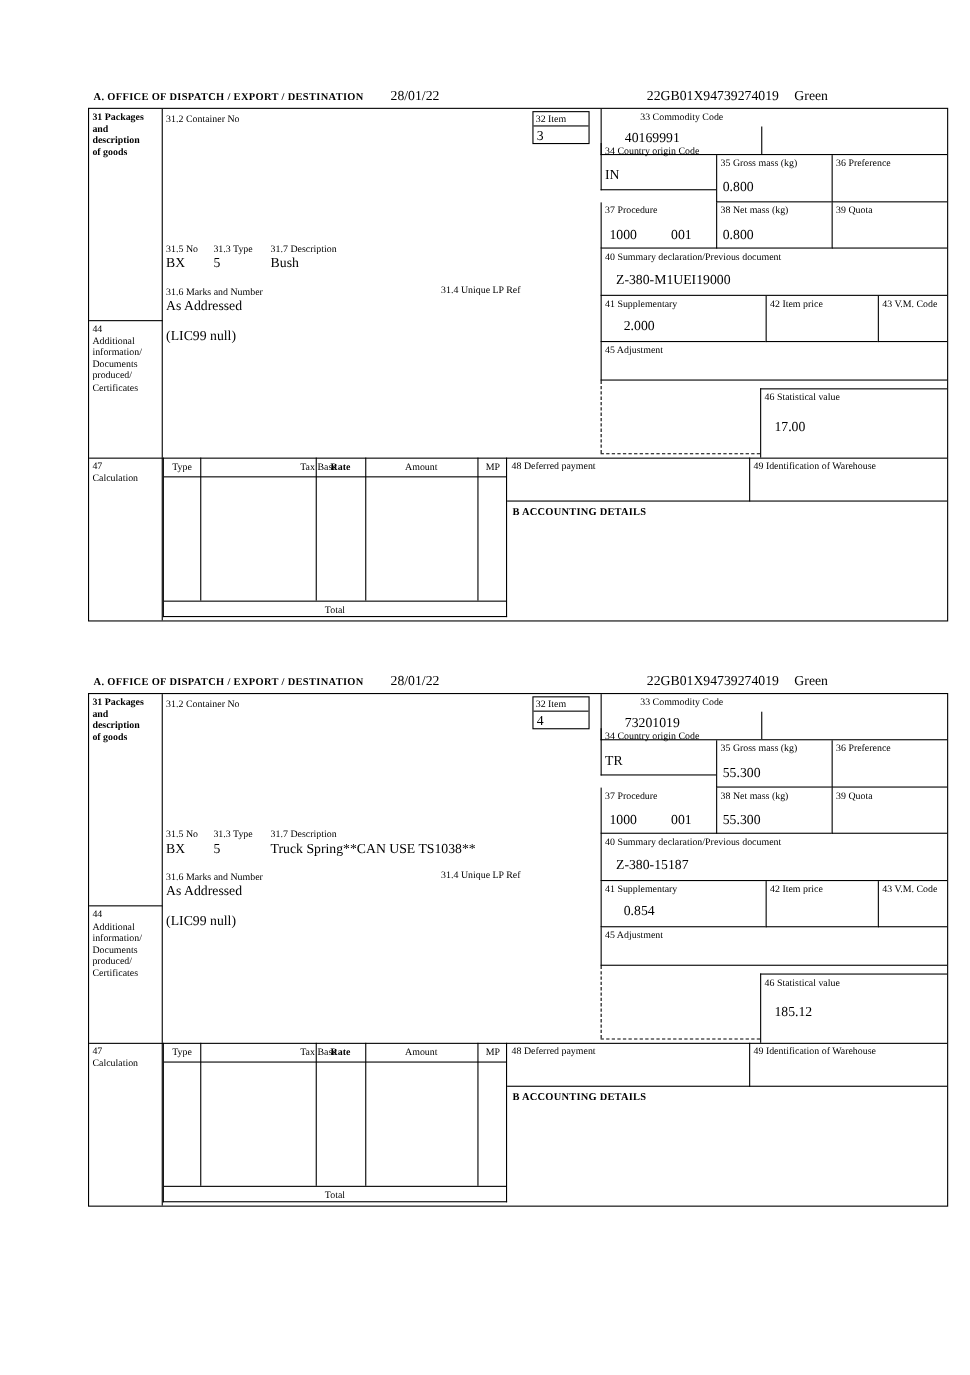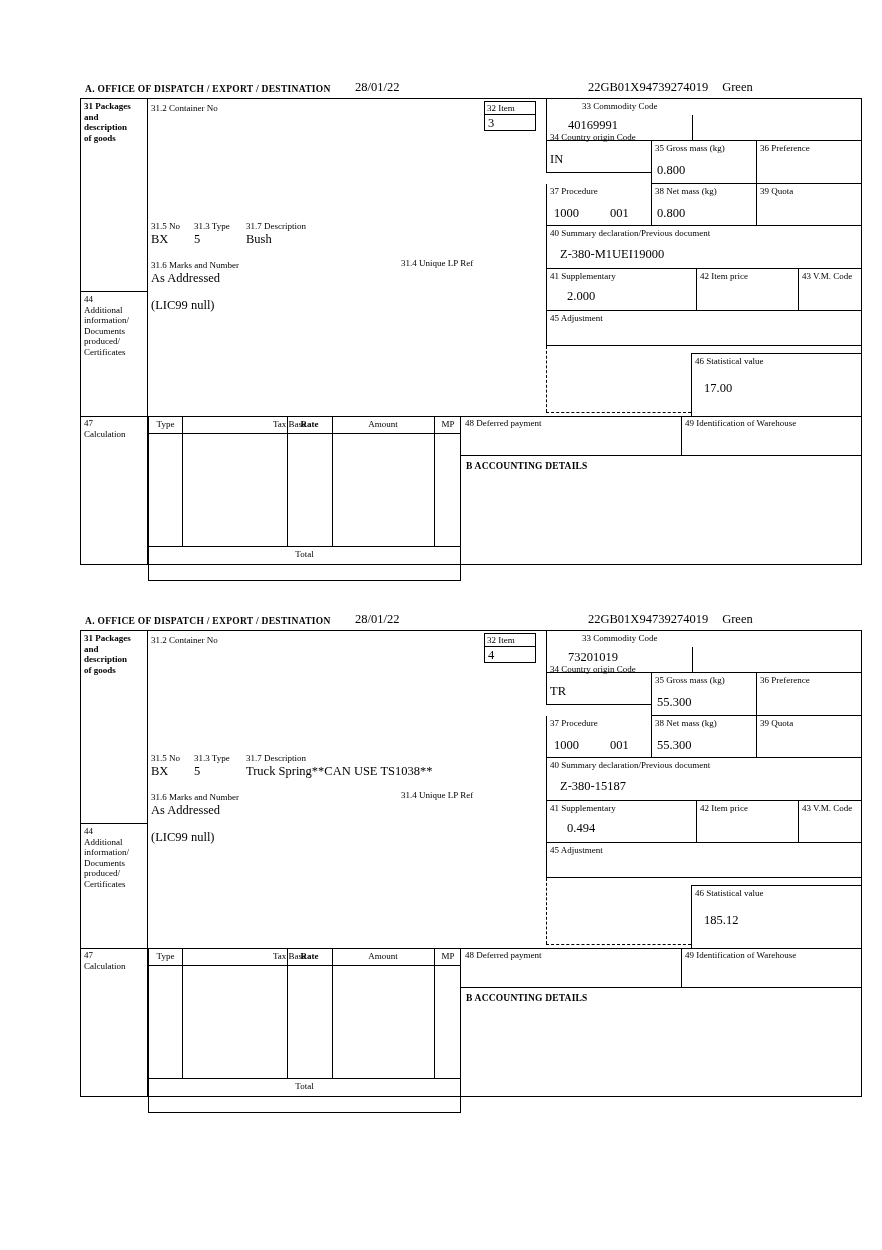--- a/index.html
+++ b/index.html
@@ -68,21 +68,21 @@
   .v34 { left:3px;  top:22px; }
   .v35 { left:5px;  top:22px; }
   .v37a{ left:7px;  top:22px; }
   .v37b{ left:63px; top:22px; }
   .v38 { left:5px;  top:22px; }
   .v40 { left:13px; top:21px; }
   .v41 { left:20px; top:20px; }
   .v46 { left:12px; top:27px; }
 
   .line47 { position:absolute; left:0; top:317px; width:100%; height:0; border-top:1px solid #000; }
-  .calc { position:absolute; left:67px; top:317px; width:313px; height:165px; border:1px solid #000; border-top:none; }
+  .calc { position:absolute; left:67px; top:317px; width:313px; height:145px; border:1px solid #000; border-top:none; }
   .ch { position:absolute; top:3px; text-align:center; }
   .col1 { left:0;    width:33px; }
   .col2 { left:48px; width:105px;margin-left:40px; }
   .col3 { left:138px;width:45px;font-weight:bold; }
   .col4 { left:183px;width:102px; }
   .col5 { left:285px;width:28px; }
   .calc .vline { position:absolute; top:0; height:130px; width:0; border-left:1px solid #000; }
   .x1 { left:33px; } .x2 { left:138px; } .x3 { left:183px; } .x4 { left:285px; }
   .calc .hline { position:absolute; left:0; width:100%; height:0; border-top:1px solid #000; }
   .h17 { top:17px; } .h130 { top:130px; }
@@ -270,21 +270,21 @@
     </div>
     <div class="bx b39">
       <div class="lbl">39 Quota</div>
     </div>
     <div class="bx b40">
       <div class="lbl">40 Summary declaration/Previous document</div>
       <span class="bval v40">Z-380-15187</span>
     </div>
     <div class="bx b41">
       <div class="lbl">41 Supplementary</div>
-      <span class="bval v41">0.494</span>
+      <span class="bval v41">0.854</span>
     </div>
     <div class="bx b42">
       <div class="lbl">42 Item price</div>
     </div>
     <div class="bx b43">
       <div class="lbl">43 V.M. Code</div>
     </div>
     <div class="bx b45">
       <div class="lbl">45 Adjustment</div>
     </div>

